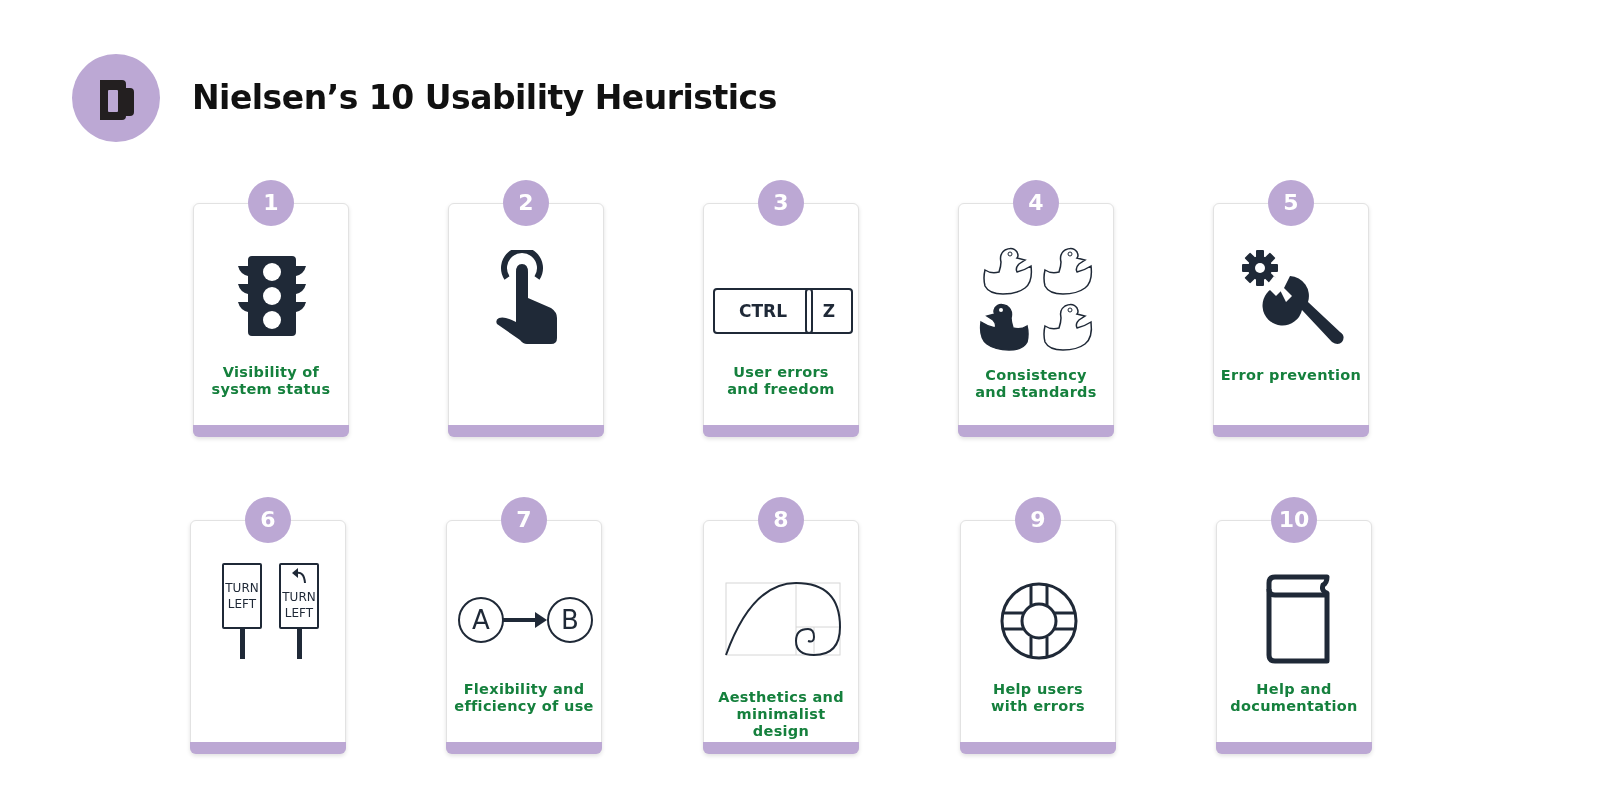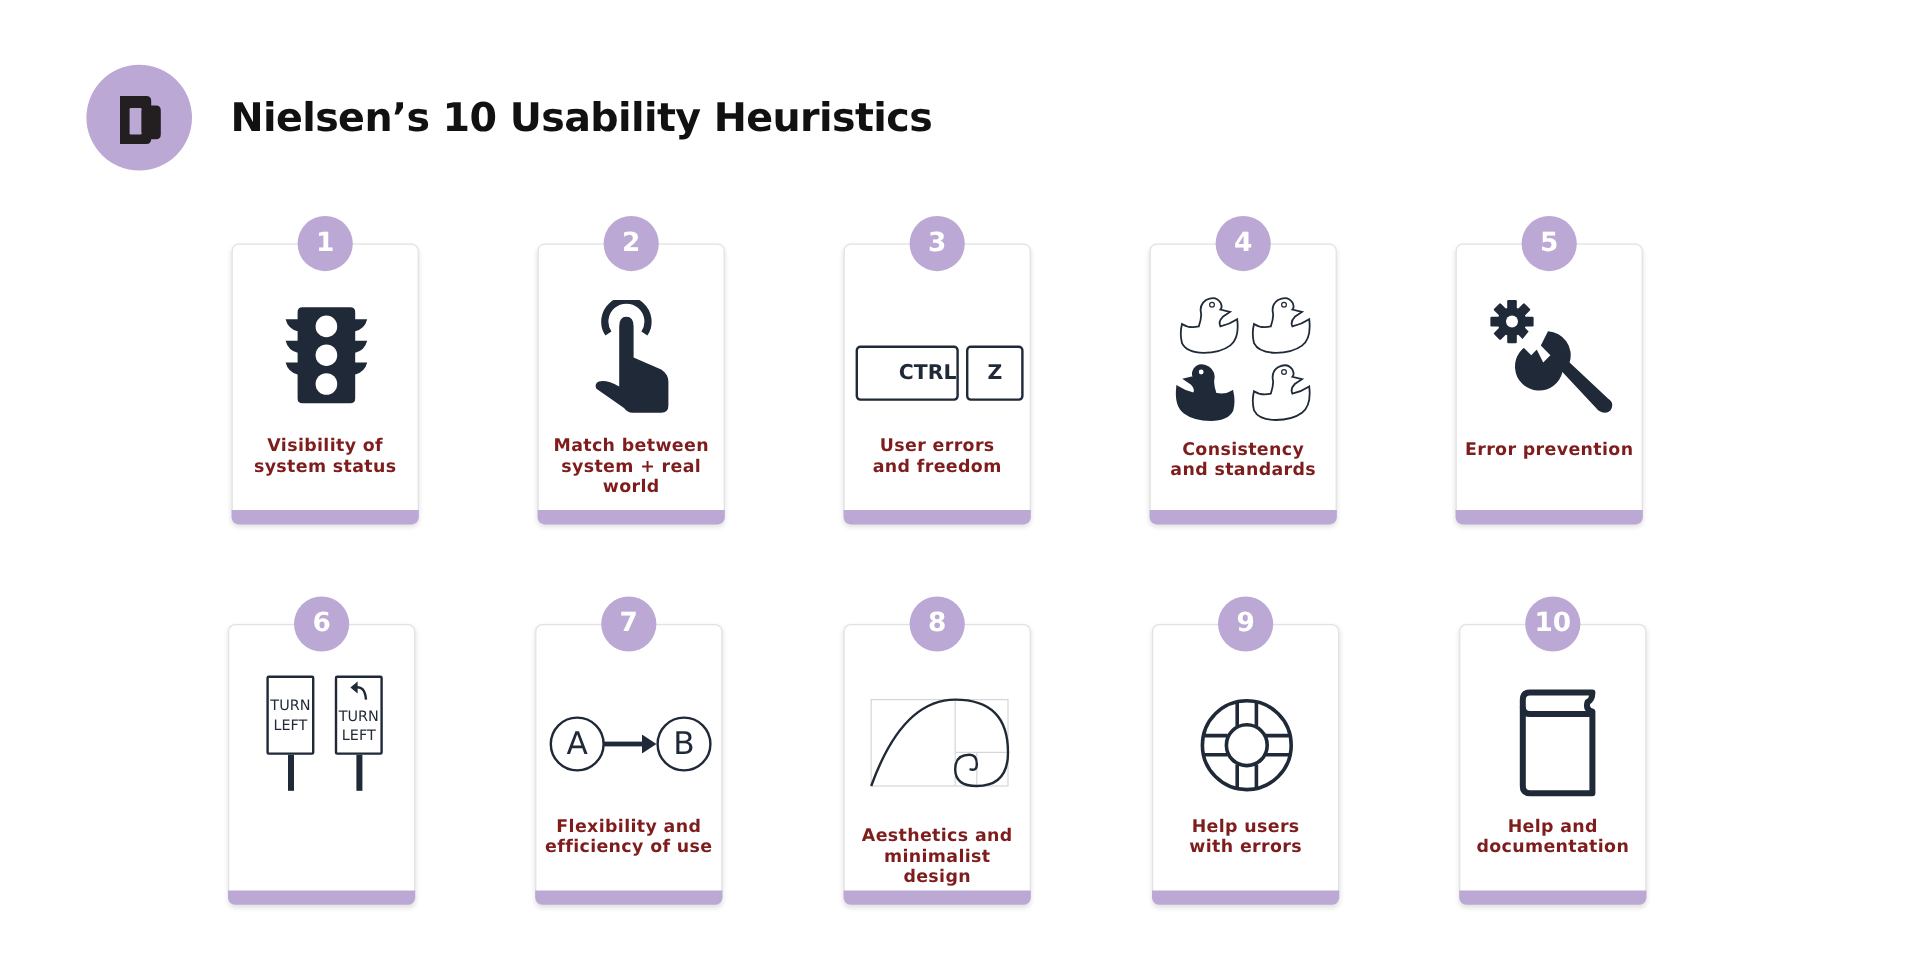--- a/index.html
+++ b/index.html
@@ -29,21 +29,21 @@
   }
   .badge {
     position: absolute; width: 46px; height: 46px; border-radius: 50%; background: #bca8d4;
     color: #ffffff; font-weight: bold; font-size: 22px; text-align: center; line-height: 46px;
     left: 54px; top: -24px;
   }
   .icon { position: absolute; left: 0; top: 40px; width: 156px; height: 110px; }
   .icon svg { display: block; margin: 0 auto; }
   .label {
     position: absolute; left: 4px; right: 4px; text-align: center; font-size: 14.5px; font-weight: bold;
-    line-height: 17px; color: #7f1d1d; letter-spacing: 0.3px;
+    line-height: 17px; color: #15803d; letter-spacing: 0.3px;
   }
 </style>
 </head>
 <body>
 
 <div class="logo">
   <svg width="88" height="88" viewBox="0 0 88 88">
     <path d="M28 26 H50 Q54 26 54 30 V34 H58 Q62 34 62 38 V58 Q62 62 58 62 H54 V62 Q54 66 50 66 H28 Z" fill="#231f20"></path>
     <rect x="36" y="36" width="10" height="22" fill="#bca8d4" rx="1"></rect>
     <rect x="46" y="38" width="8" height="18" fill="#231f20"></rect>
@@ -69,32 +69,27 @@
 </div>
 
 <div class="card" style="left:448px; top:203px;">
   <div class="badge">2</div>
   <div class="icon" style="top:46px;">
     <svg width="80" height="100" viewBox="0 0 80 100">
       <path d="M20 28 A18 18 0 1 1 50 28" fill="none" stroke="#1f2937" stroke-width="6"></path>
       <path d="M29 22 Q29 14 35 14 Q41 14 41 22 V48 L64 58 Q70 62 70 68 V88 Q70 94 64 94 H40 Q36 94 33 90 L10 74 Q8 70 12 68 Q18 66 29 72 Z" fill="#1f2937"></path>
     </svg>
   </div>
-  <div class="label" style="top:160px;">
-    <div>Match between</div>
-    <div>system + real</div>
-    <div>world</div>
-  </div>
   <div class="bar"></div>
 </div>
 
 <div class="card" style="left:703px; top:203px;">
   <div class="badge">3</div>
   <div class="icon" style="top:84px; height:48px;">
-    <div style="position:absolute; left:9px; top:0; width:86px; height:46px; border:2px solid #1f2937; border-radius:4px; box-sizing:border-box; text-align:right; line-height:42px; font-weight:bold; font-size:17px; color:#1f2937;">CTRL</div>
+    <div style="position:absolute; left:9px; top:0; width:100px; height:46px; border:2px solid #1f2937; border-radius:4px; box-sizing:border-box; text-align:center; line-height:42px; font-weight:bold; font-size:17px; color:#1f2937;">CTRL</div>
     <div style="position:absolute; left:101px; top:0; width:48px; height:46px; border:2px solid #1f2937; border-radius:4px; box-sizing:border-box; text-align:center; line-height:42px; font-weight:bold; font-size:17px; color:#1f2937;">Z</div>
   </div>
   <div class="label" style="top:160px;">
     <div>User errors</div>
     <div>and freedom</div>
   </div>
   <div class="bar"></div>
 </div>
 
 <div class="card" style="left:958px; top:203px;">

